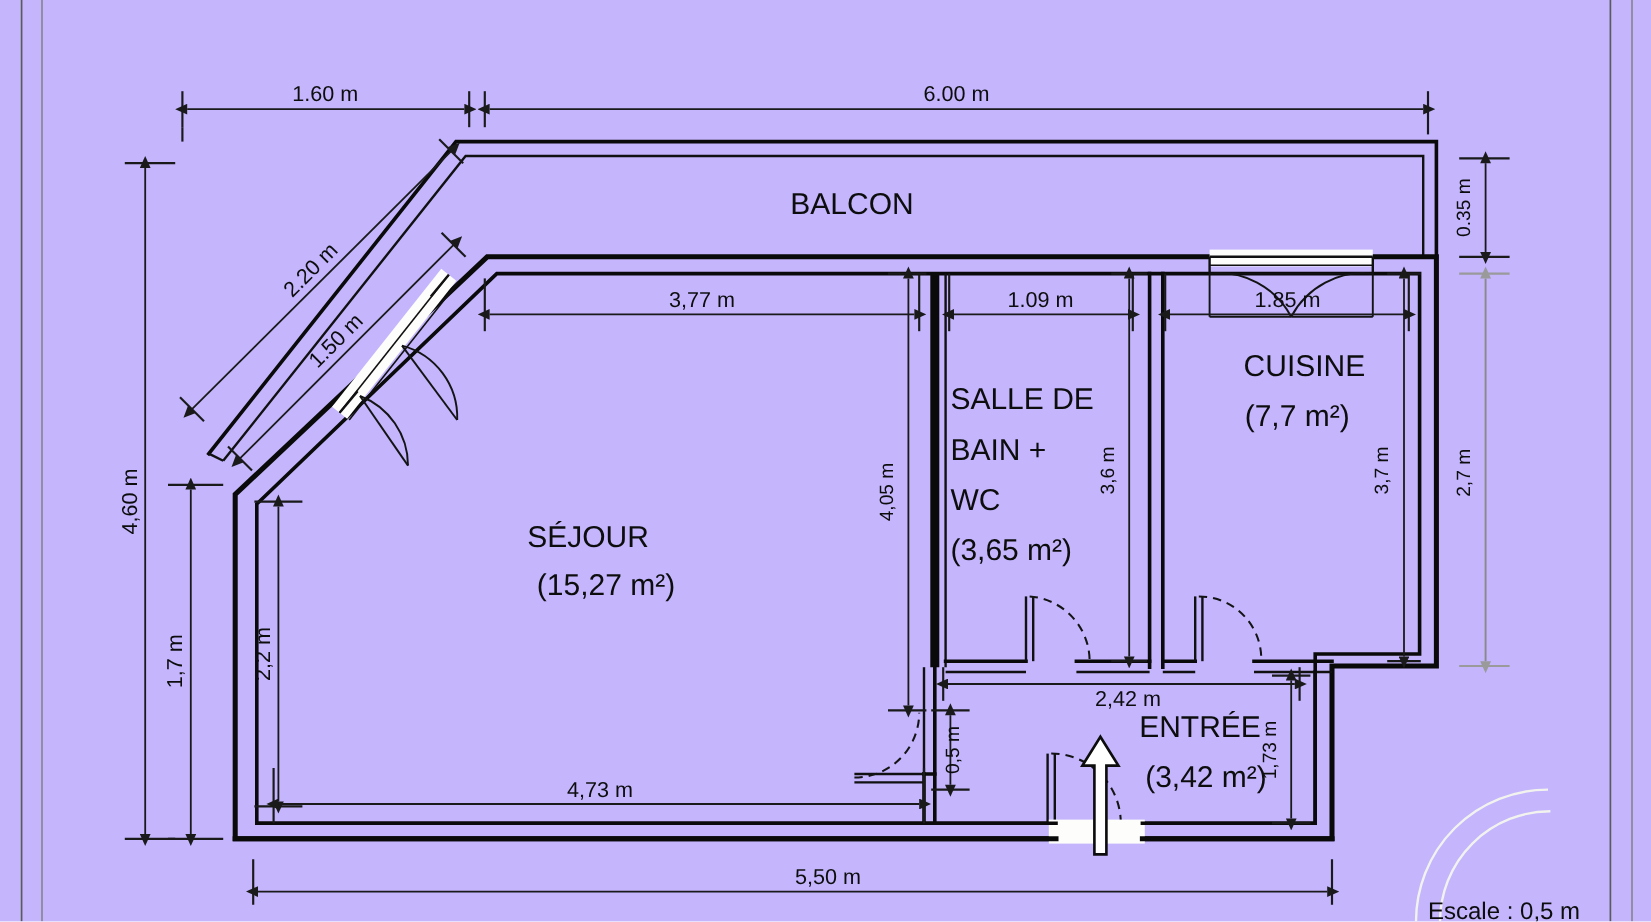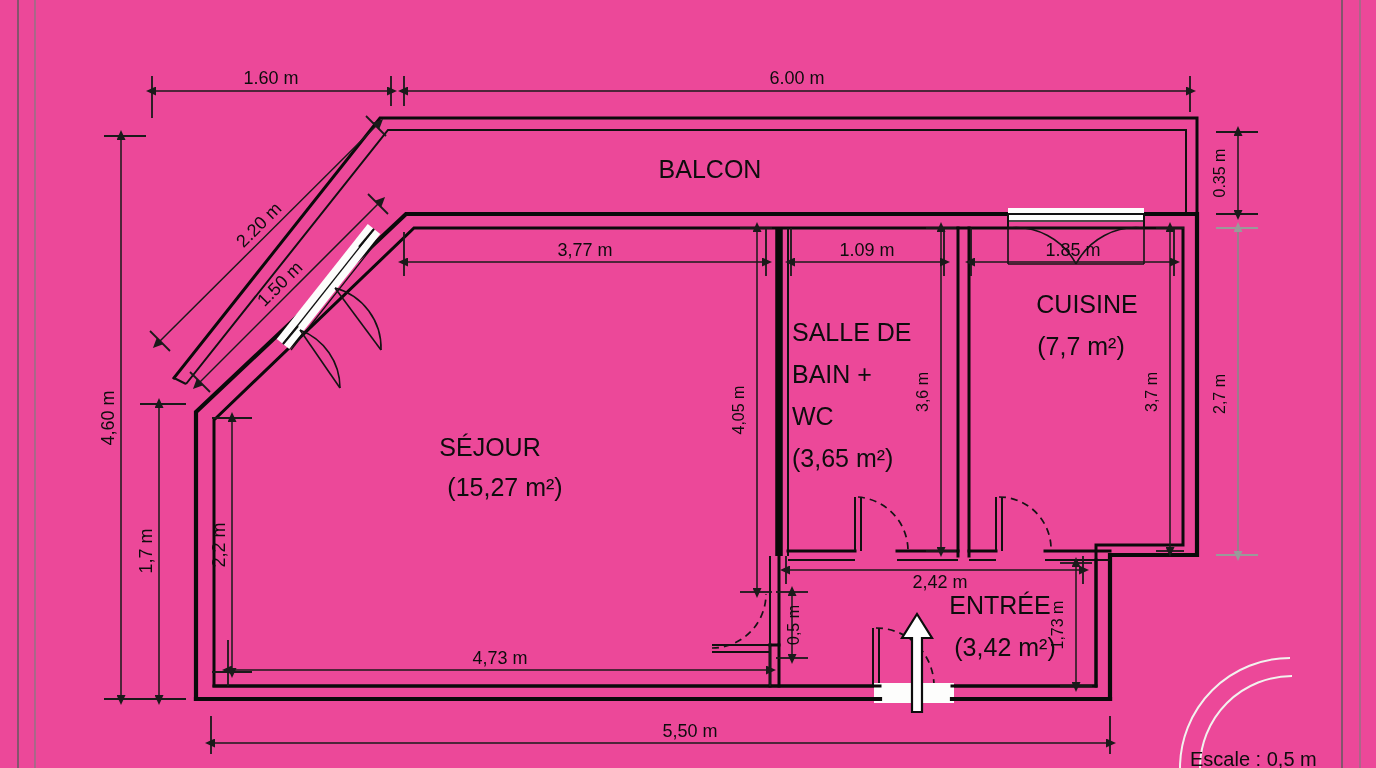--- a/index.html
+++ b/index.html
@@ -10,21 +10,21 @@
   body {
     width: 1376px;
     height: 768px;
     overflow: hidden;
     font-family: "Liberation Sans", sans-serif;
   }
   #plan-root {
     position: relative;
     width: 1376px;
     height: 768px;
-    background: #ec4899;
+    background: #c4b5fd;
   }
   svg#floorplan {
     display: block;
     width: 1376px;
     height: 768px;
   }
   .wall-outer {
     fill: none;
     stroke: #0a0a0a;
     stroke-width: 4.2;

